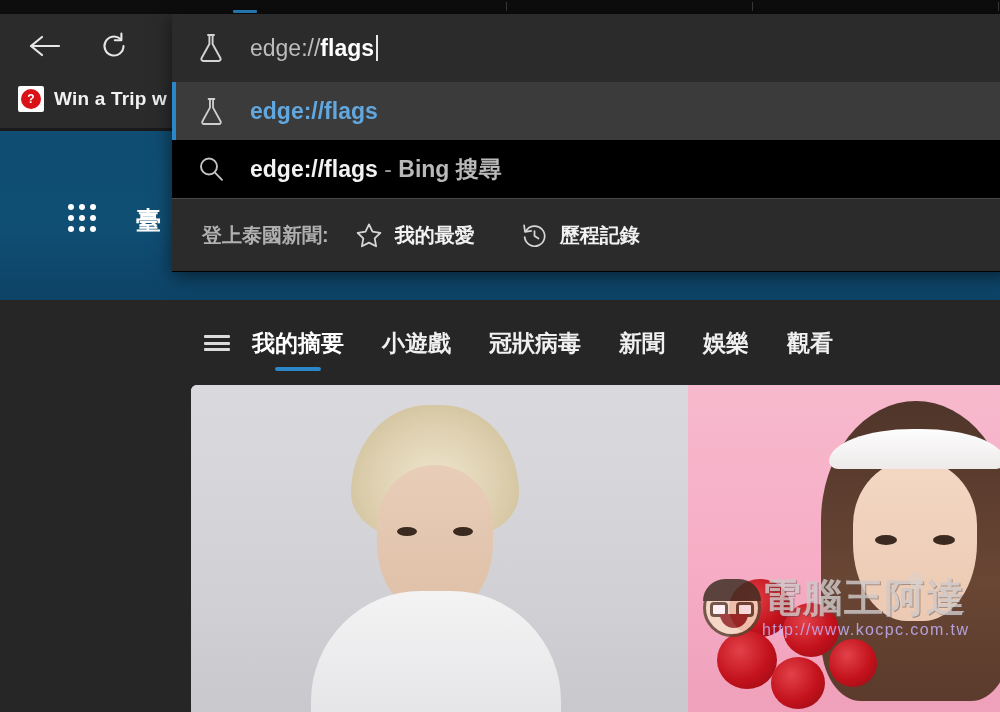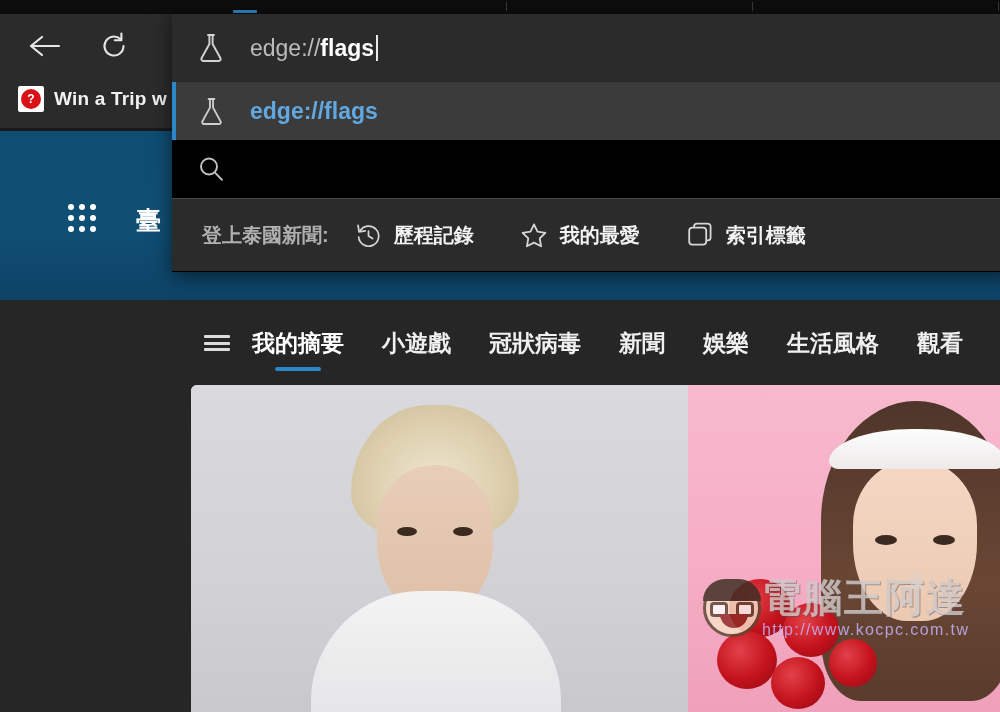--- a/index.html
+++ b/index.html
@@ -369,23 +369,20 @@
         <div class="navitem">
           <span>冠狀病毒</span>
         </div>
         <div class="navitem">
           <span>新聞</span>
         </div>
         <div class="navitem">
           <span>娛樂</span>
         </div>
         <div class="navitem">
-          <span>生活風格</span>
-        </div>
-        <div class="navitem">
           <span>觀看</span>
         </div>
       </div>
     </div>
   </div>
 
   <div class="hero">
     <div class="left-photo"></div>
     <div class="right-photo"></div>
 
@@ -448,54 +445,45 @@
       <span class="ob-text ob-link">edge://flags</span>
     </div>
 
     <div class="ob-row">
       <span class="ob-icon">
         <svg width="28" height="28" viewBox="0 0 28 28">
           <circle cx="12" cy="11.5" r="8" stroke="#c3c3c3" stroke-width="1.9" fill="none"></circle>
           <path d="M18 17.6 L25 24.8" stroke="#c3c3c3" stroke-width="1.9" fill="none" stroke-linecap="round"></path>
         </svg>
       </span>
+      <span class="ob-text ob-q"><span>edge://flags</span><span class="dash"> <span>-</span> </span><span class="eng">Bing</span><span class="eng">&nbsp;</span><span class="eng">搜尋</span></span>
     </div>
 
     <div class="ob-divider"></div>
 
     <div class="ob-filters">
       <span class="filter-label">登上泰國新聞:</span>
+
+      <span class="filter-chip">
+        <span class="fico">
+          <svg width="28" height="27" viewBox="0 0 28 27">
+            <path d="M14 2.4 L17.5 9.7 L25.4 10.8 L19.7 16.4 L21.1 24.3
+                     L14 20.6 L6.9 24.3 L8.3 16.4 L2.6 10.8 L10.5 9.7 Z" stroke="#d6d6d6" stroke-width="1.8" fill="none" stroke-linejoin="round"></path>
+          </svg>
+        </span>
+        <span class="ftxt">我的最愛</span>
+      </span>
 
       <span class="filter-chip">
         <span class="fico">
           <svg width="27" height="27" viewBox="0 0 28 28">
             <path d="M5.2 9.4 A10.4 10.4 0 1 1 3.8 15.6" stroke="#d6d6d6" stroke-width="1.8" fill="none" stroke-linecap="round"></path>
             <path d="M3.2 3.6 L4.2 10.2 L10.6 9.2" stroke="#d6d6d6" stroke-width="1.8" fill="none" stroke-linecap="round" stroke-linejoin="round"></path>
             <path d="M14 9.4 V14.6 L18.2 17.2" stroke="#d6d6d6" stroke-width="1.8" fill="none" stroke-linecap="round" stroke-linejoin="round"></path>
           </svg>
         </span>
         <span class="ftxt">歷程記錄</span>
       </span>
 
-      <span class="filter-chip">
-        <span class="fico">
-          <svg width="28" height="27" viewBox="0 0 28 27">
-            <path d="M14 2.4 L17.5 9.7 L25.4 10.8 L19.7 16.4 L21.1 24.3
-                     L14 20.6 L6.9 24.3 L8.3 16.4 L2.6 10.8 L10.5 9.7 Z" stroke="#d6d6d6" stroke-width="1.8" fill="none" stroke-linejoin="round"></path>
-          </svg>
-        </span>
-        <span class="ftxt">我的最愛</span>
-      </span>
-
-      <span class="filter-chip">
-        <span class="fico">
-          <svg width="28" height="27" viewBox="0 0 28 27">
-            <rect x="3.2" y="5.6" width="17" height="17" rx="3.2" stroke="#d6d6d6" stroke-width="1.8" fill="none"></rect>
-            <path d="M8 5.2 V4.4 A3 3 0 0 1 11 1.6 H21.6 A3 3 0 0 1 24.6 4.6 V15.4
-                     A3 3 0 0 1 21.8 18.4 H21" stroke="#d6d6d6" stroke-width="1.8" fill="none" stroke-linecap="round"></path>
-          </svg>
-        </span>
-        <span class="ftxt">索引標籤</span>
-      </span>
     </div>
   </div>
 
 </div>
 
 </body></html>

